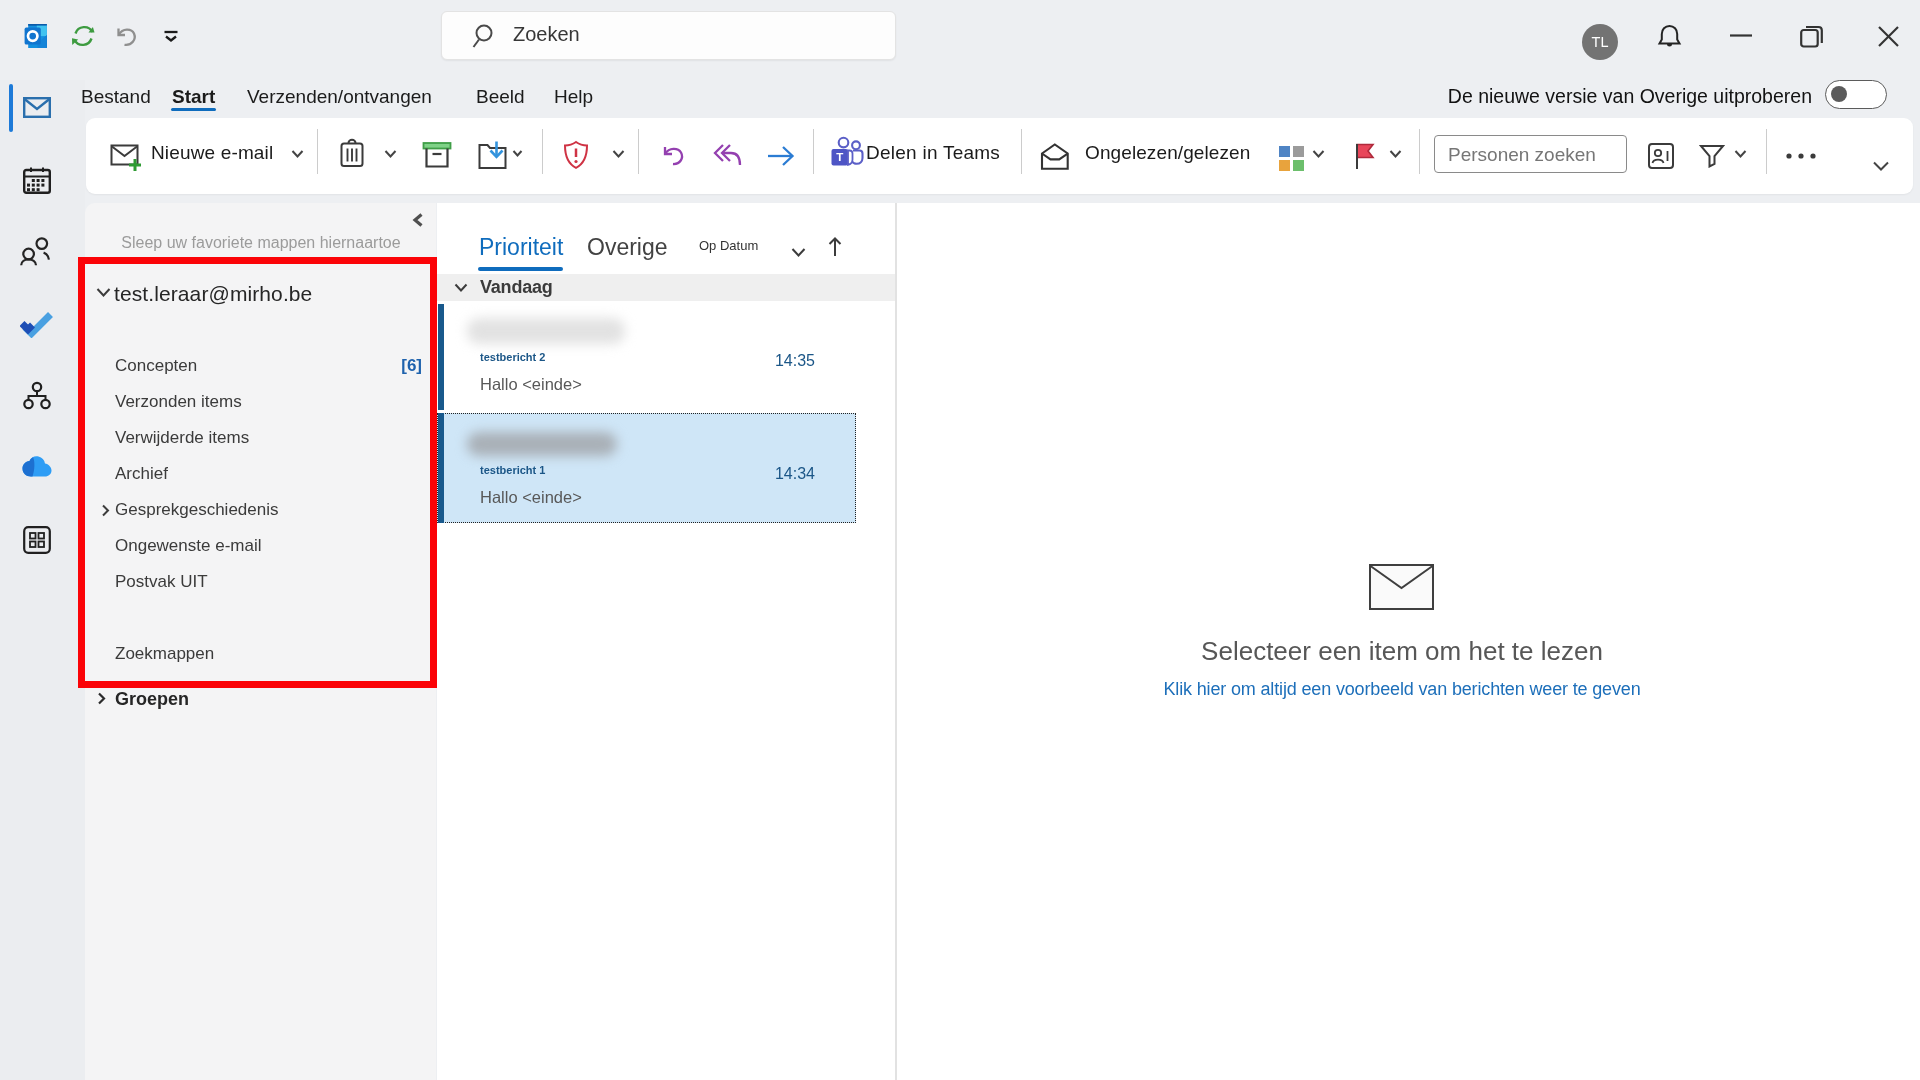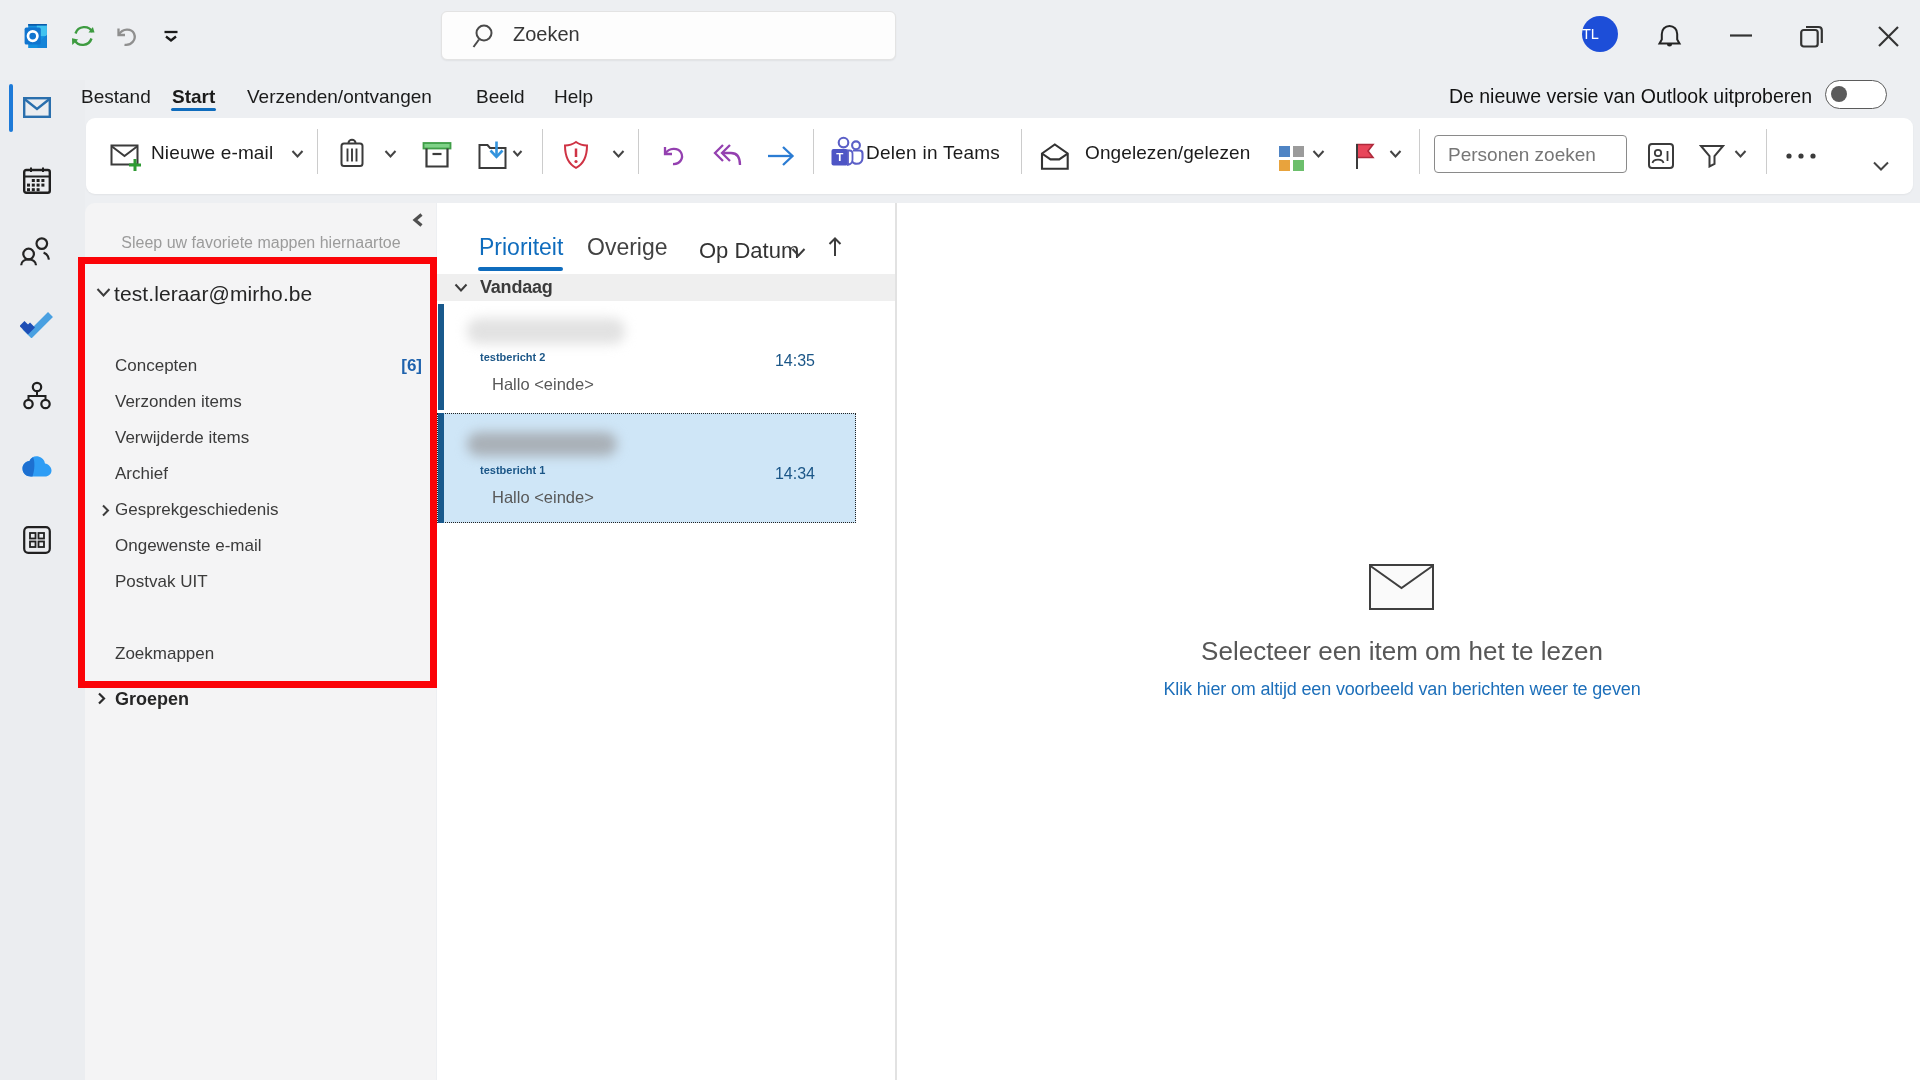--- a/index.html
+++ b/index.html
@@ -5,22 +5,22 @@
 * { margin:0; padding:0; box-sizing:border-box; }
 html,body { width:1920px; height:1080px; }
 body { position:relative; overflow:hidden; background:#edeff2;
   font-family:"Liberation Sans", sans-serif; color:#1b1b1b; }
 .abs { position:absolute; }
 
 
 #searchbox { left:441px; top:11px; width:455px; height:49px; background:#fdfdfd;
   border:1px solid #e3e3e3; border-radius:6px; box-shadow:0 1px 2px rgba(0,0,0,.06); }
 #searchbox .ph { position:absolute; left:71px; top:11px; font-size:20px; color:#373737; }
-#avatar { left:1582px; top:16px; width:36px; height:36px; border-radius:50%;
-  background:#1d4ed8; color:#fff; font-size:14.5px; line-height:36px; }
+#avatar { left:1582px; top:24px; width:36px; height:36px; border-radius:50%;
+  background:#737373; color:#fff; font-size:14.5px; text-align:center; line-height:36px; }
 
 
 .menuitem { position:absolute; top:86px; z-index:3; font-size:19px; color:#1b1b1b; }
 #start-underline { left:171px; top:108px; width:45px; height:3px; background:#0f6cbd; border-radius:2px; }
 #newver { top:85px; right:108px; font-size:19.5px; color:#121212; }
 #toggle { left:1825px; top:80px; width:62px; height:29px; border:1.8px solid #5b5b5b;
   border-radius:15px; background:#fff; }
 #toggle .knob { position:absolute; left:5px; top:4.7px; width:16px; height:16px;
   border-radius:50%; background:#5b5b5b; }
 
@@ -44,28 +44,28 @@
 .frow .nm { position:absolute; left:26px; }
 .frow .ct { position:absolute; right:10px; font-weight:bold; color:#1e62ad; }
 #acct { left:10px; top:79px; font-size:21px; letter-spacing:0.1px; color:#262626; }
 #grp { left:10px; top:486px; font-size:18px; font-weight:bold; color:#262626; }
 
 
 #mpane { left:437px; top:203px; width:458px; height:877px; background:#fff; }
 #vsep { left:895px; top:203px; width:1.5px; height:877px; background:#e2e2e2; }
 #tab1 { left:479px; top:234px; font-size:23px; color:#0f6cbd; }
 #tab2 { left:587px; top:234px; font-size:23px; color:#424242; }
-#opdatum { left:699px; top:238px; font-size:22px; color:#333; }
+#opdatum { left:699px; top:238px; font-size:13px; color:#333; }
 #tabline { left:478px; top:267px; width:85px; height:3.5px; background:#0f6cbd; border-radius:2px; }
 .msg { position:absolute; left:0; width:419px; }
 .msg .bar { position:absolute; left:0.5px; top:0; width:6px; height:100%; background:#19598c; }
 .msg .blob { position:absolute; border-radius:12px; filter:blur(6px); }
 .msg .subj { position:absolute; left:43px; font-size:11px; font-weight:bold; color:#1b5687; }
 .msg .time { position:absolute; right:41px; font-size:16px; font-weight:normal; color:#1b5687; }
-.msg .prev { position:absolute; left:43px; font-size:16.5px; color:#585858;margin-left:12px; }
+.msg .prev { position:absolute; left:43px; font-size:16.5px; color:#585858; }
 
 
 #rpane { left:897px; top:203px; width:1162px; height:877px; background:#fff; }
 #selmsg { left:0; top:433px; width:1010px; text-align:center; font-size:26px; color:#575757; }
 #sellink { left:0; top:476px; width:1010px; text-align:center; font-size:18px; letter-spacing:-0.15px; color:#1d6fba; }
 
 
 #redbox { left:78px; top:257px; width:359px; height:431px; border:7px solid #fb0307; z-index:50; }
 </style>
 </head>
@@ -119,21 +119,21 @@
   <line x1="2" y1="2" x2="21" y2="21" stroke="#333" stroke-width="2.2"></line>
   <line x1="21" y1="2" x2="2" y2="21" stroke="#333" stroke-width="2.2"></line>
 </svg>
 
 <span class="menuitem" style="left:81px">Bestand</span>
 <span class="menuitem" style="left:172px;font-weight:bold;">Start</span>
 <span class="menuitem" style="left:247px">Verzenden/ontvangen</span>
 <span class="menuitem" style="left:476px">Beeld</span>
 <span class="menuitem" style="left:554px">Help</span>
 <div class="abs" id="start-underline"></div>
-<div class="abs" id="newver">De nieuwe versie van Outlook uitproberen</div>
+<div class="abs" id="newver">De nieuwe versie van Overige uitproberen</div>
 <div class="abs" id="toggle">
     <div class="knob"></div>
   </div>
 
 <div class="abs" id="ribbon">
 
   <svg class="abs" style="left:24px;top:24px" width="34" height="34" viewBox="0 0 34 34">
     <rect x="1.5" y="3.5" width="26" height="19" fill="none" stroke="#3b3b3b" stroke-width="2"></rect>
     <polyline points="2,4.5 14.5,14 27,4.5" fill="none" stroke="#3b3b3b" stroke-width="2"></polyline>
     <line x1="25" y1="29" x2="25" y2="17" stroke="#2e9b33" stroke-width="3"></line>

